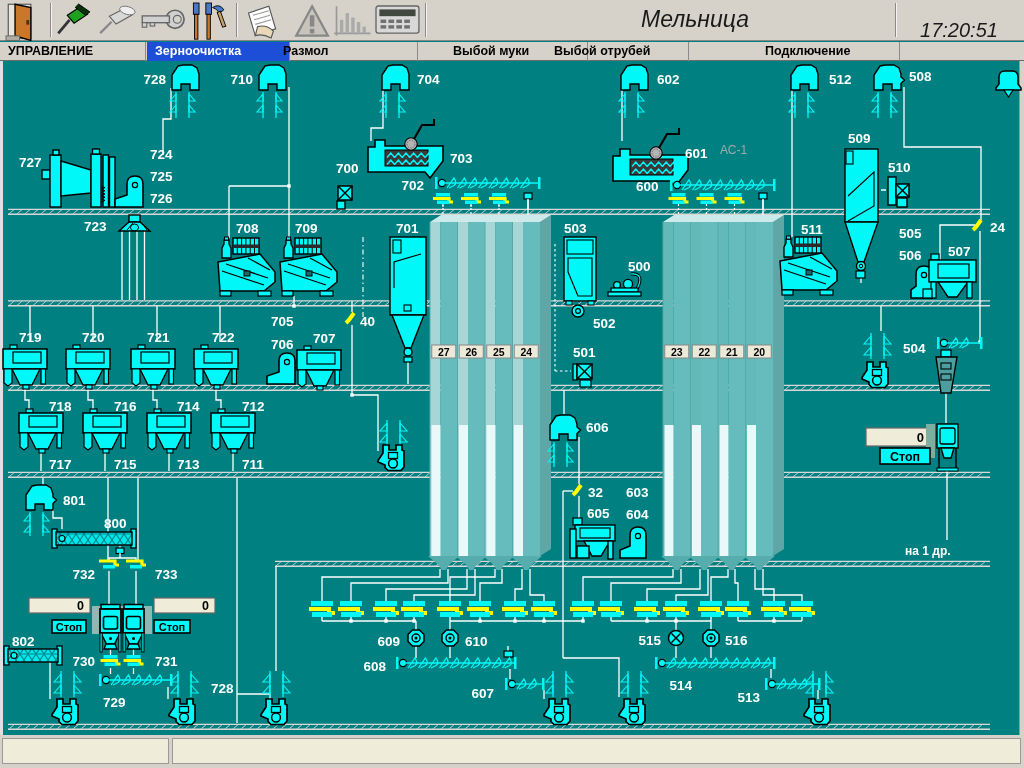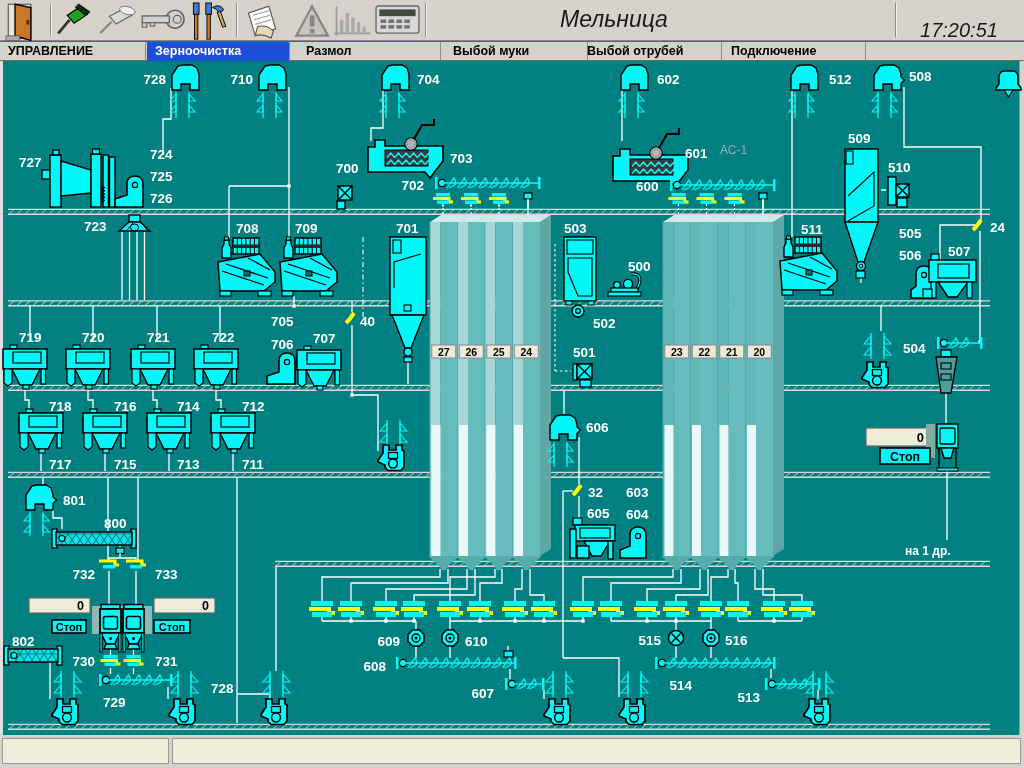--- a/index.html
+++ b/index.html
@@ -1,20 +1,20 @@
 <!DOCTYPE html>
 <html><head><meta charset="utf-8"><style>
 *{margin:0;padding:0;box-sizing:border-box}
 body{width:1024px;height:768px;overflow:hidden;font-family:"Liberation Sans",sans-serif;position:relative;background:#008080}
 .toolbar{position:absolute;left:0;top:0;width:1024px;height:41px;background:#d6d2ca;border-bottom:1px solid #868686}
 .tb-sep{position:absolute;top:3px;width:2px;height:34px;border-left:1px solid #8a8a8a;border-right:1px solid #f4f4f4}
 .tabs{position:absolute;left:0;top:42px;width:1024px;height:19px;background:#d6d2ca;border-bottom:1px solid #6a6a6a}
 .tab{position:absolute;top:0;height:20px;font-size:12.5px;font-weight:bold;color:#000;padding:2px 0 0 8px;border-right:1px solid #8a8a8a}
 .tab.act{background:#1d4ed8;color:#fff}
-.title{position:absolute;left:560px;top:6px;width:270px;font-size:23px;font-style:italic;color:#1a1a1a}
+.title{position:absolute;left:560px;top:6px;width:270px;text-align:center;font-size:23px;font-style:italic;color:#1a1a1a}
 .clock{position:absolute;left:900px;top:19px;width:118px;text-align:center;font-size:20px;font-style:italic;color:#1a1a1a}
 .mimic{position:absolute;left:0;top:61px;width:1024px;height:674px;background:#008080;border-left:3px solid #dfdfdf}
 .status{position:absolute;left:0;top:735px;width:1024px;height:33px;background:#d6d2ca}
 .spanel{position:absolute;top:3px;height:26px;background:#f0ecda;border:1px solid #9a9a9a}
 </style></head><body>
 <div class="toolbar">
 <svg width="1024" height="41" style="position:absolute;left:0;top:0">
 
 <g transform="translate(6,2) scale(1.13)">
 <rect x="2" y="2" width="20" height="30" fill="#e8e4dc" stroke="#555" stroke-width="1"></rect>
@@ -94,24 +94,24 @@
 <div class="tb-sep" style="left:50px"></div>
 <div class="tb-sep" style="left:236px"></div>
 <div class="tb-sep" style="left:425px"></div>
 <div class="tb-sep" style="left:895px"></div>
 <div class="title">Мельница</div>
 <div class="clock">17:20:51</div>
 </div>
 <div class="tabs">
 <div class="tab" style="left:0;width:146px">УПРАВЛЕНИЕ</div>
 <div class="tab act" style="left:147px;width:143px">Зерноочистка</div>
-<div class="tab" style="left:298px;width:143px">Размол</div>
+<div class="tab" style="left:275px;width:143px">Размол</div>
 <div class="tab" style="left:445px;width:143px">Выбой муки</div>
-<div class="tab" style="left:579px;width:143px">Выбой отрубей</div>
-<div class="tab" style="left:723px;width:143px">Подключение</div>
+<div class="tab" style="left:546px;width:143px">Выбой отрубей</div>
+<div class="tab" style="left:757px;width:143px">Подключение</div>
 </div>
 <div class="mimic"></div>
 <div style="position:absolute;left:1019px;top:61px;width:5px;height:674px;background:#d6d2ca;border-left:1px solid #9a9a9a"></div>
 <svg width="1024" height="768" viewBox="0 0 1024 768" style="position:absolute;left:0;top:0">
 <defs>
 <pattern id="railp" width="8" height="6.5" patternUnits="userSpaceOnUse">
 <rect width="8" height="6.5" fill="none"></rect>
 <line x1="0" y1="0.8" x2="8" y2="0.8" stroke="#d9d9d9" stroke-width="1.2"></line>
 <line x1="0" y1="5.8" x2="8" y2="5.8" stroke="#d9d9d9" stroke-width="1.2"></line>
 <line x1="0.5" y1="5.8" x2="6.5" y2="0.8" stroke="#cccccc" stroke-width="1"></line>

